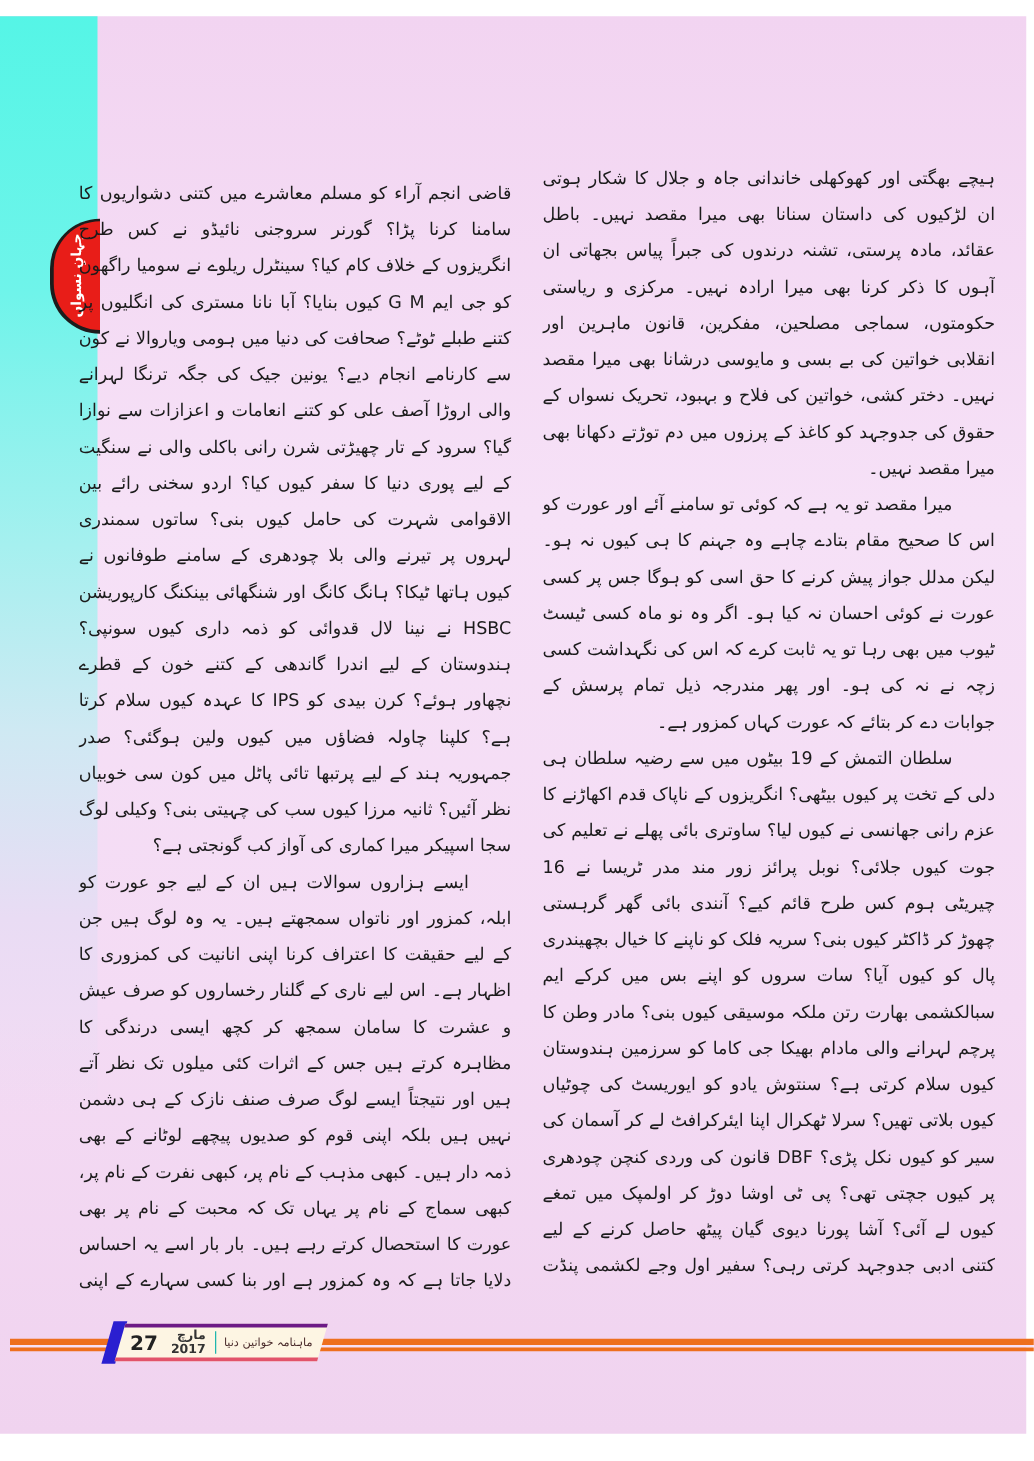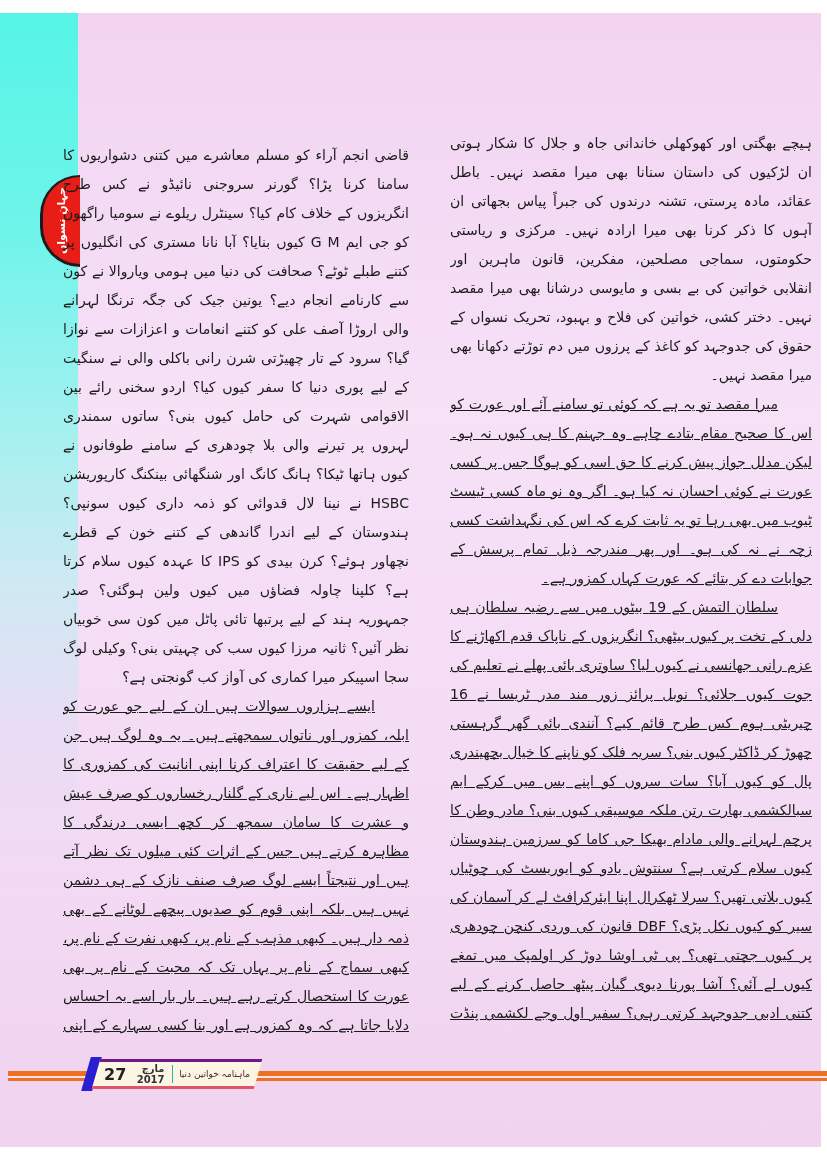--- a/index.html
+++ b/index.html
@@ -39,24 +39,24 @@
   
   .col{
     position:absolute;
     direction:rtl;
     text-align:justify;
     color:#1b1b1b;
     font-size:14px;
     line-height:29px;
     overflow:hidden;
   }
-  .col-right{left:450px;top:116px;width:362px;height:902px;}
+  .col-right{left:434px;top:116px;width:362px;height:902px;}
   .col-left{left:63px;top:128px;width:346px;height:904px;}
   .col p{margin:0;padding:0;}
-  .col p.indent{text-indent:34px;text-decoration:underline;}
+  .col p.indent{text-indent:34px;}
   
   .footer-rule{position:absolute;left:8px;right:0;top:1071px;height:10px;}
   .footer-rule .l1{height:5px;background:#ee6f1e;}
   .footer-rule .l2{height:2px;background:#f6e1f7;}
   .footer-rule .l3{height:3px;background:#ee6f1e;}
   
   .footer-slash{
     position:absolute;left:86px;top:1057px;width:11px;height:34px;
     background:#2a1fd0;transform:skewX(-16deg);
   }

